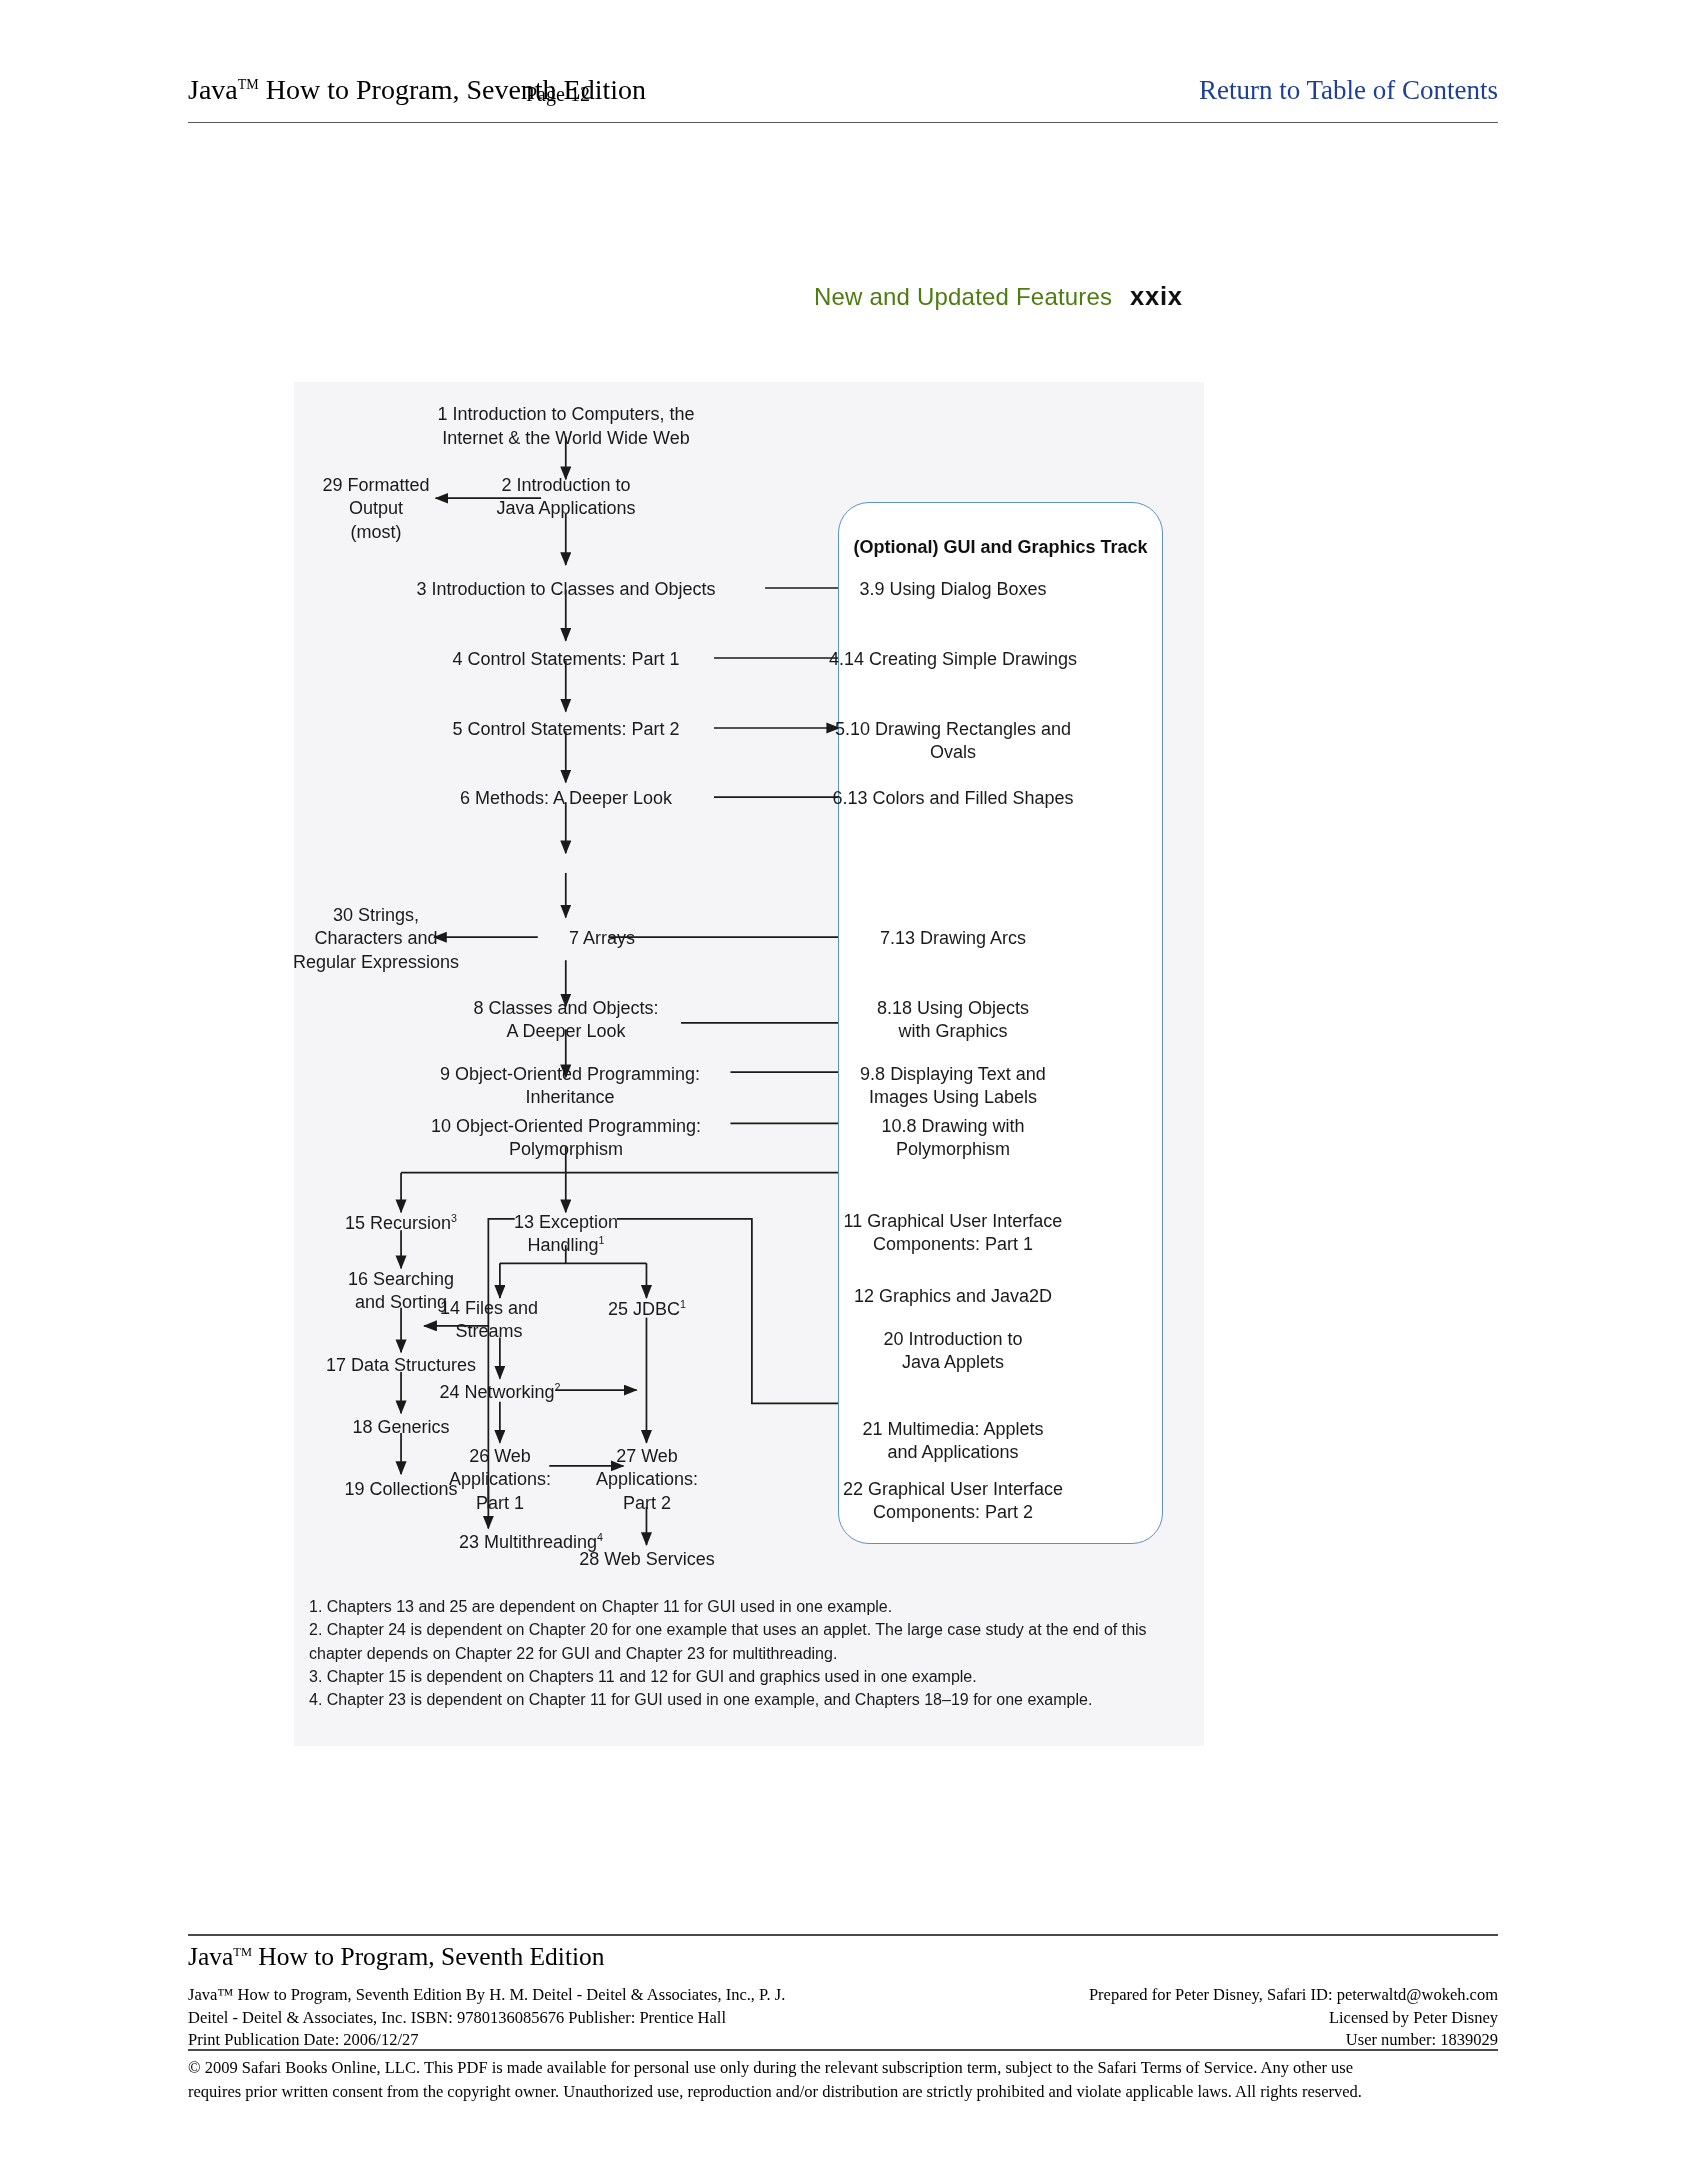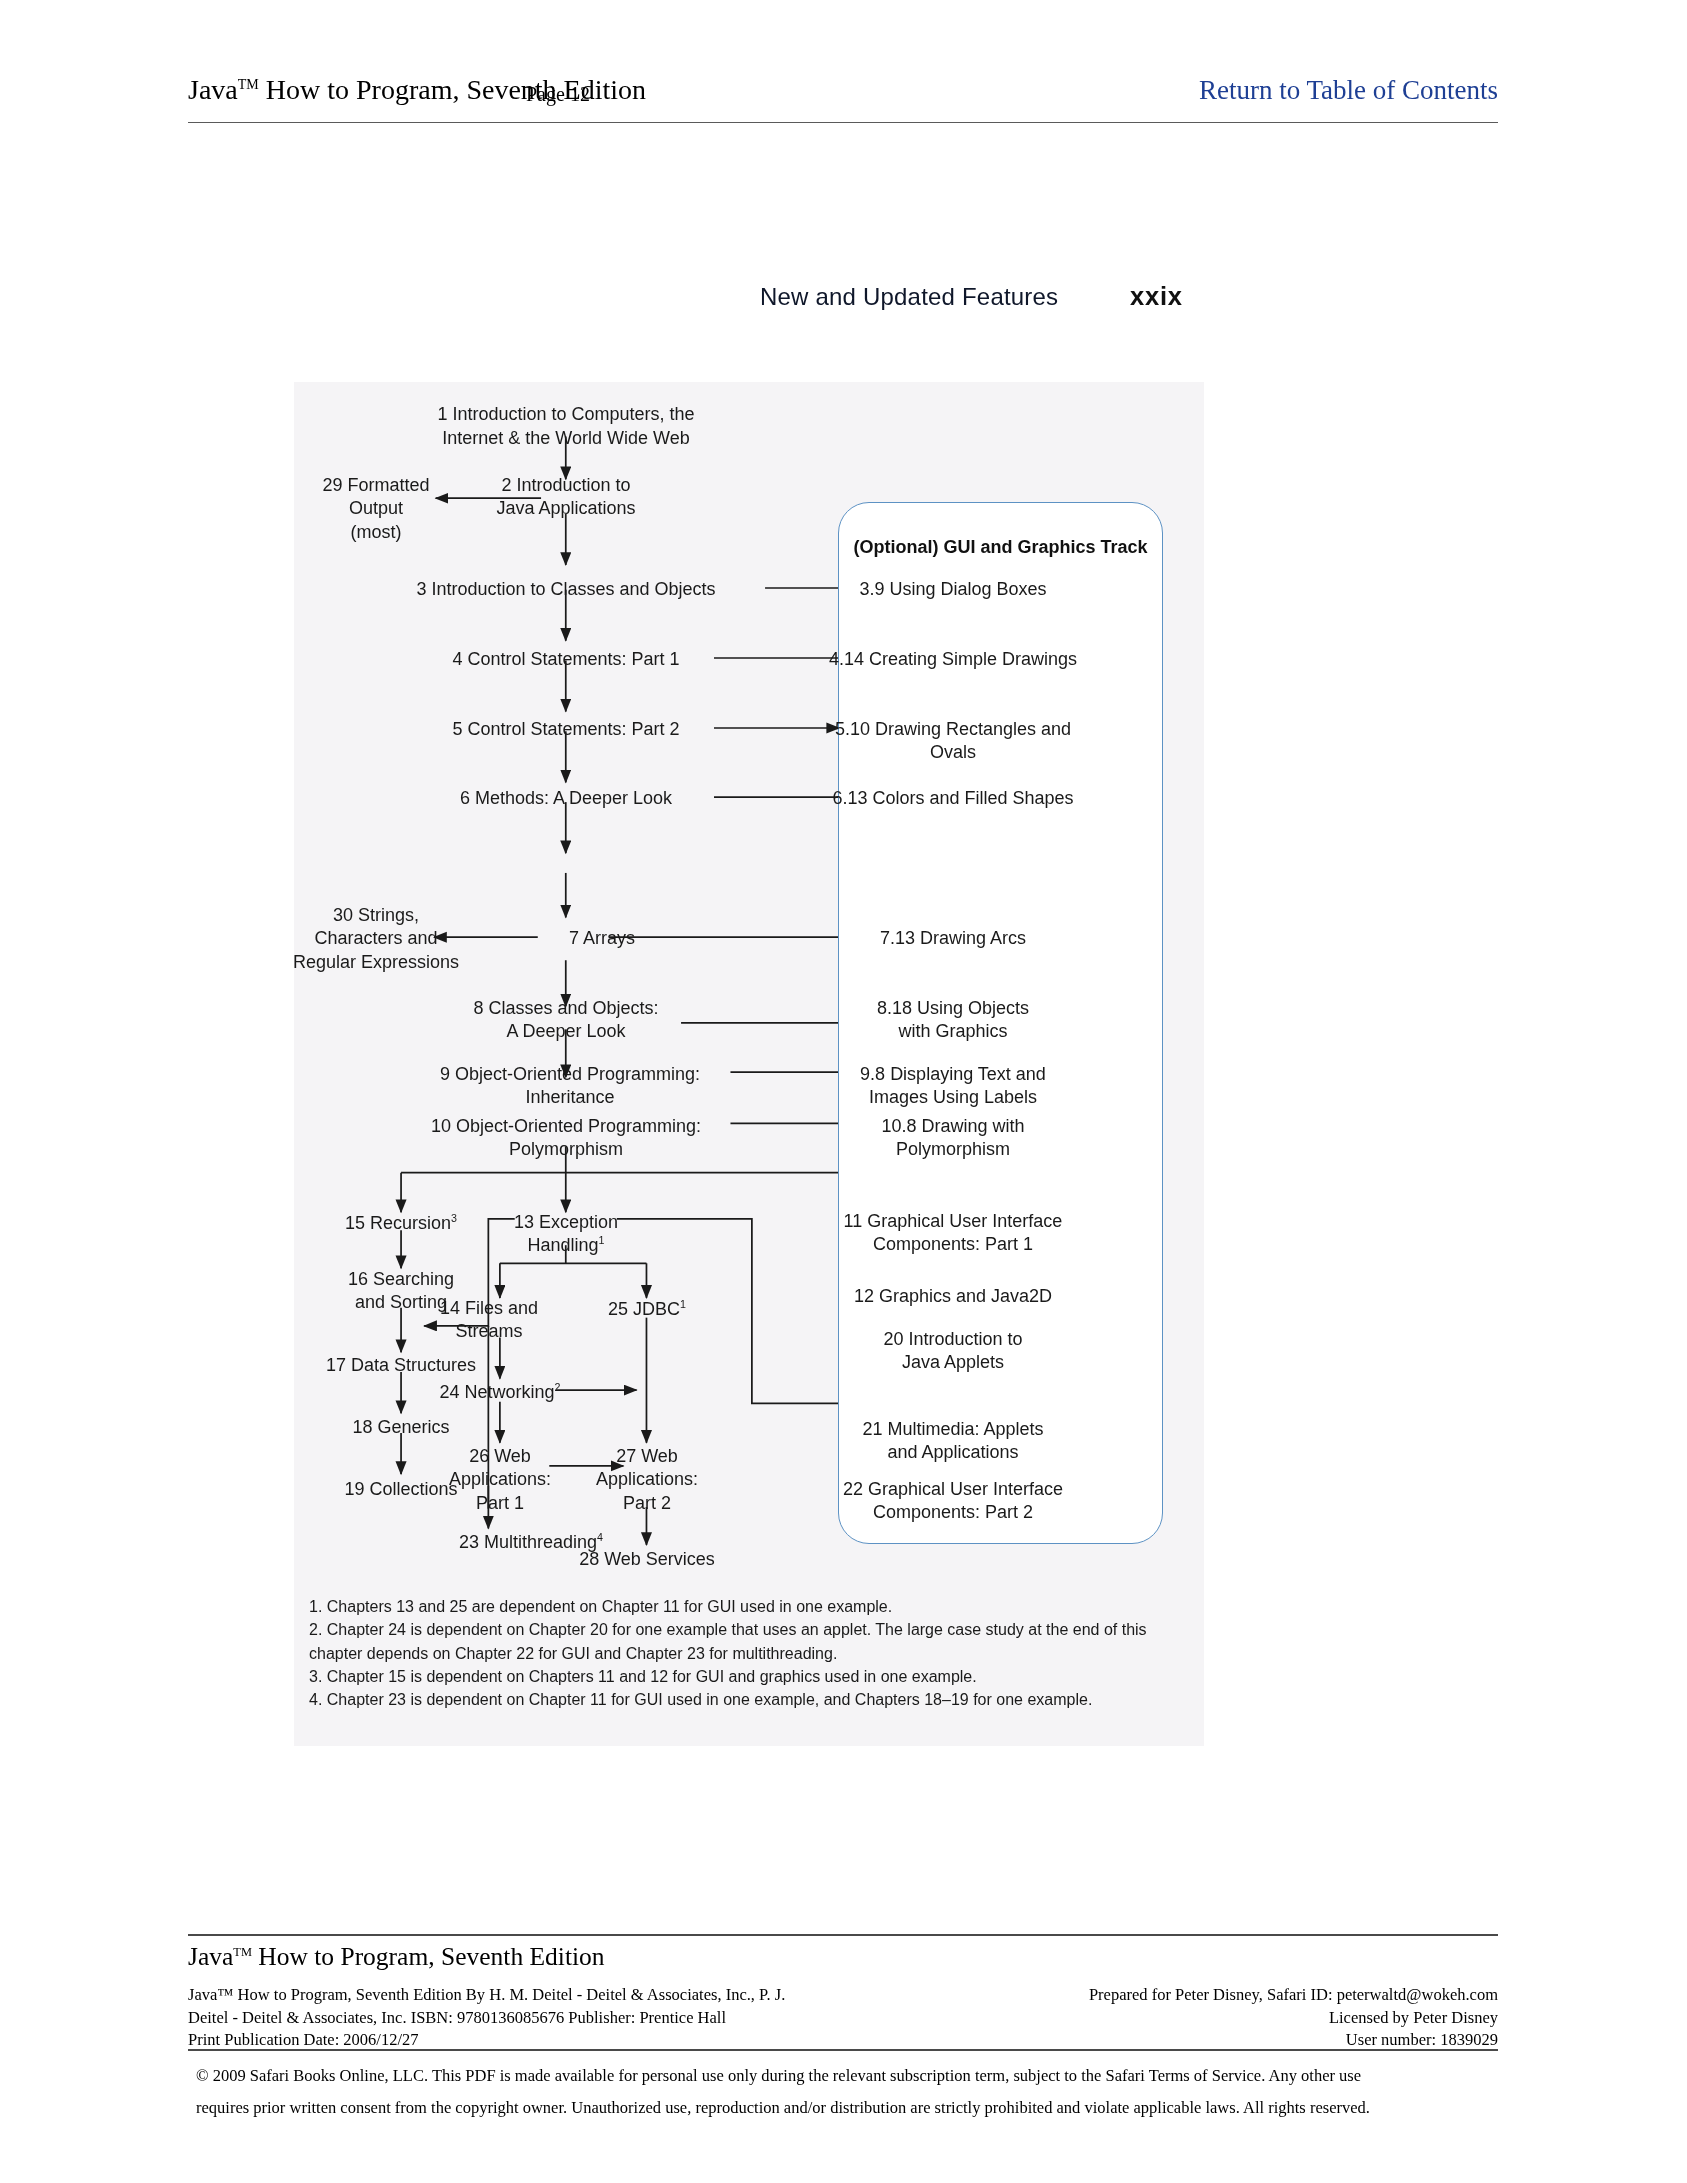--- a/index.html
+++ b/index.html
@@ -57,25 +57,25 @@
     left: 188px;
     top: 122px;
     width: 1310px;
     height: 0;
     border-top: 1.6px solid #5a5a5a;
   }
 
   
   #section-heading {
     position: absolute;
-    left: 760px;
+    left: 814px;
     top: 283px;
     font-family: "Liberation Sans", sans-serif;
     font-size: 24px;
-    color: #0f172a;
+    color: #4d7c0f;
     letter-spacing: 0.2px;
     white-space: nowrap;
   }
   #section-folio {
     position: absolute;
     left: 1130px;
     top: 282px;
     font-family: "Liberation Sans", sans-serif;
     font-size: 25.5px;
     font-weight: bold;
@@ -186,21 +186,21 @@
     width: 1310px; height: 0;
     border-top: 2.5px solid #4a4a4a;
   }
   #footer-legal {
     position: absolute; left: 0; top: 122px;
     width: 1310px;
     font-family: "Liberation Serif", serif;
     font-size: 16.5px; color: #000;
     line-height: 1.48;
   }
-  #footer-legal p { margin: 8px; }
+  #footer-legal p { margin: 0; }
 </style>
 </head>
 <body>
 
 <div id="page-header">
   <div id="header-title">Java<sup>TM</sup> How to Program, Seventh Edition</div>
   <div id="header-page">Page 12</div>
   <a id="header-toc-link" href="#">Return to Table of Contents</a>
 </div>
 <div id="header-rule"></div>

